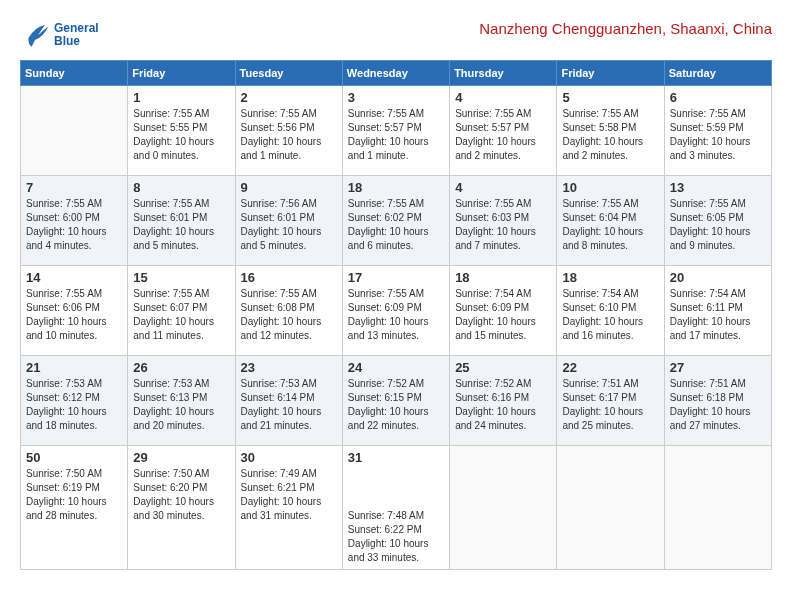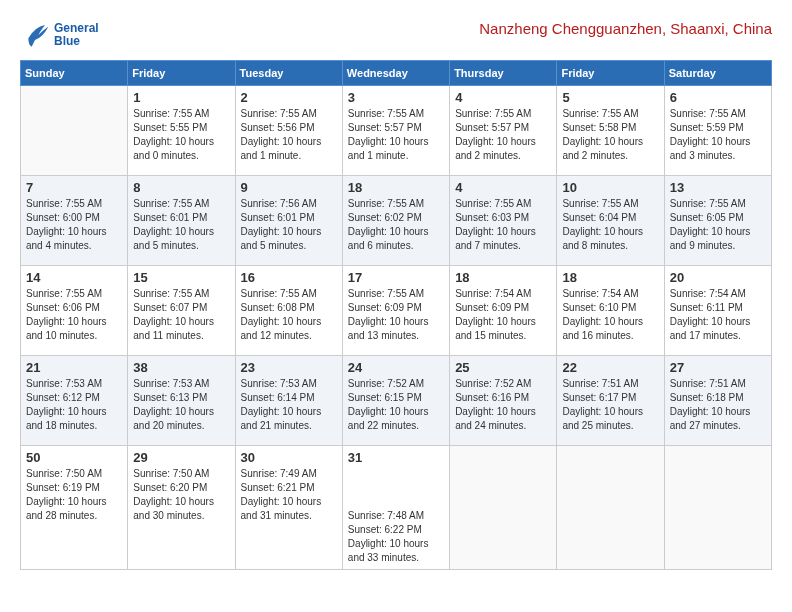--- a/index.html
+++ b/index.html
@@ -265,21 +265,21 @@
       </tr>
       <tr class="row-shaded">
         <td>
           <span class="day-num">21</span>
           <div class="day-info" style="white-space: pre-line;">Sunrise: 7:53 AM
 Sunset: 6:12 PM
 Daylight: 10 hours
 and 18 minutes.</div>
         </td>
         <td>
-          <span class="day-num">38</span>
+          <span class="day-num">26</span>
           <div class="day-info" style="white-space: pre-line;">Sunrise: 7:53 AM
 Sunset: 6:13 PM
 Daylight: 10 hours
 and 20 minutes.</div>
         </td>
         <td>
           <span class="day-num">23</span>
           <div class="day-info" style="white-space: pre-line;">Sunrise: 7:53 AM
 Sunset: 6:14 PM
 Daylight: 10 hours

